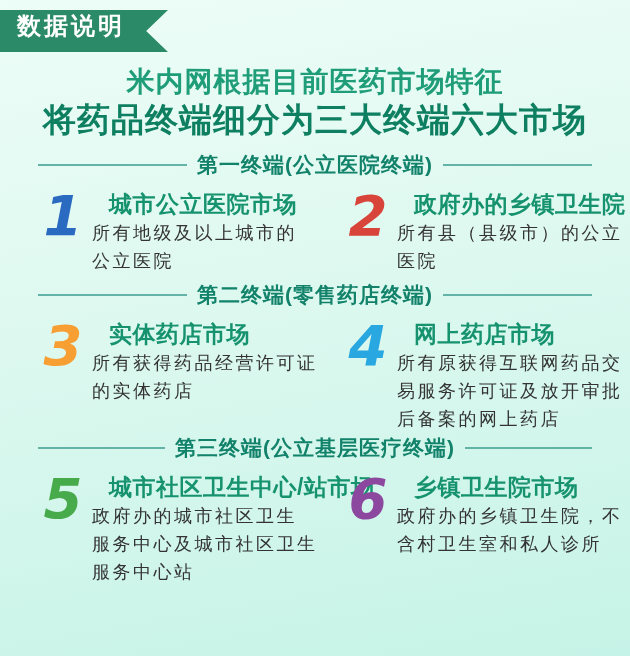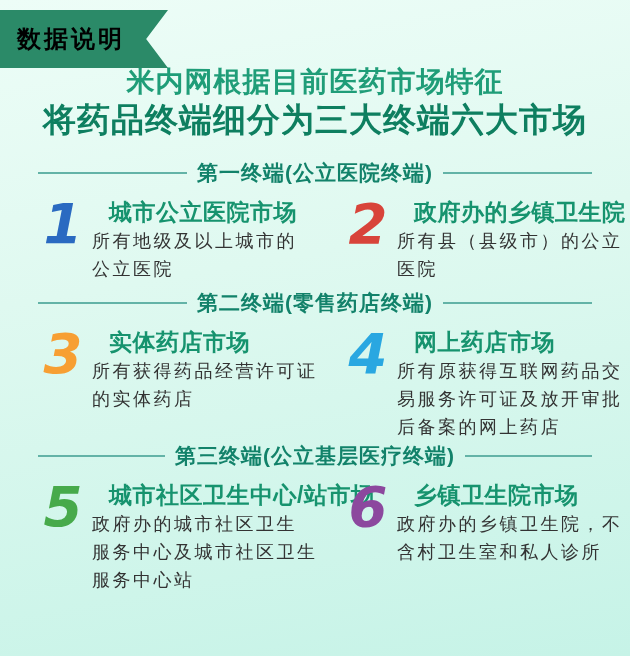--- a/index.html
+++ b/index.html
@@ -3,42 +3,42 @@
 <meta charset="utf-8">
 <style>
   html,body{margin:0;padding:0;}
   body{width:630px;height:656px;font-family:"Liberation Sans",sans-serif;}
   .poster{
     position:relative;width:630px;height:656px;overflow:hidden;box-sizing:border-box;
     background:linear-gradient(170deg,#edfdf7 0%,#dff9f0 40%,#c6f3e7 100%);
   }
   
   .badge{
-    position:absolute;top:10px;left:0;width:168px;height:58px;
-    background:#2b8a68;color:#000000;
+    position:absolute;top:10px;left:0;width:168px;height:42px;
+    background:#2b8a68;color:#ffffff;
     clip-path:polygon(0 0,100% 0,87% 50%,100% 100%,0 100%);
-    display:flex;align-items:center;padding-left:17px;box-sizing:border-box;
+    display:flex;padding-left:17px;box-sizing:border-box;
     font-size:24px;font-weight:bold;letter-spacing:3px;
   }
   .content{padding-top:66px;}
   .title-line1{
     text-align:center;color:#1f9d78;font-size:28px;line-height:32px;font-weight:600;
     letter-spacing:1px;
   }
   .title-line2{
     text-align:center;color:#0e7f60;font-size:33px;line-height:40px;font-weight:800;
     letter-spacing:1px;margin-top:2px;
   }
   .section-header{
     display:flex;align-items:center;margin:0 38px;height:26px;
     color:#12826a;font-size:21px;font-weight:800;letter-spacing:1px;
   }
   .section-header .rule{flex:1;height:2px;background:#63b3a7;}
   .section-header .label{padding:0 10px;white-space:nowrap;}
-  .sh-1{margin-top:20px;align-items:center;}
+  .sh-1{margin-top:12px;align-items:center;}
   .sh-2{margin-top:7px;justify-content:center;}
   .sh-3{margin-top:2px;}
   .items{display:flex;padding-left:40px;margin-top:12px;align-items:flex-start;}
   .item{display:flex;align-items:flex-start;}
   .item.col1{width:305px;flex:none;}
   .item.col2{flex:1;}
   .num{
     flex:none;width:46px;margin-right:6px;text-align:center;
     font-size:56px;line-height:52px;font-weight:900;font-style:italic;
     font-family:"DejaVu Sans",sans-serif;margin-top:0;

